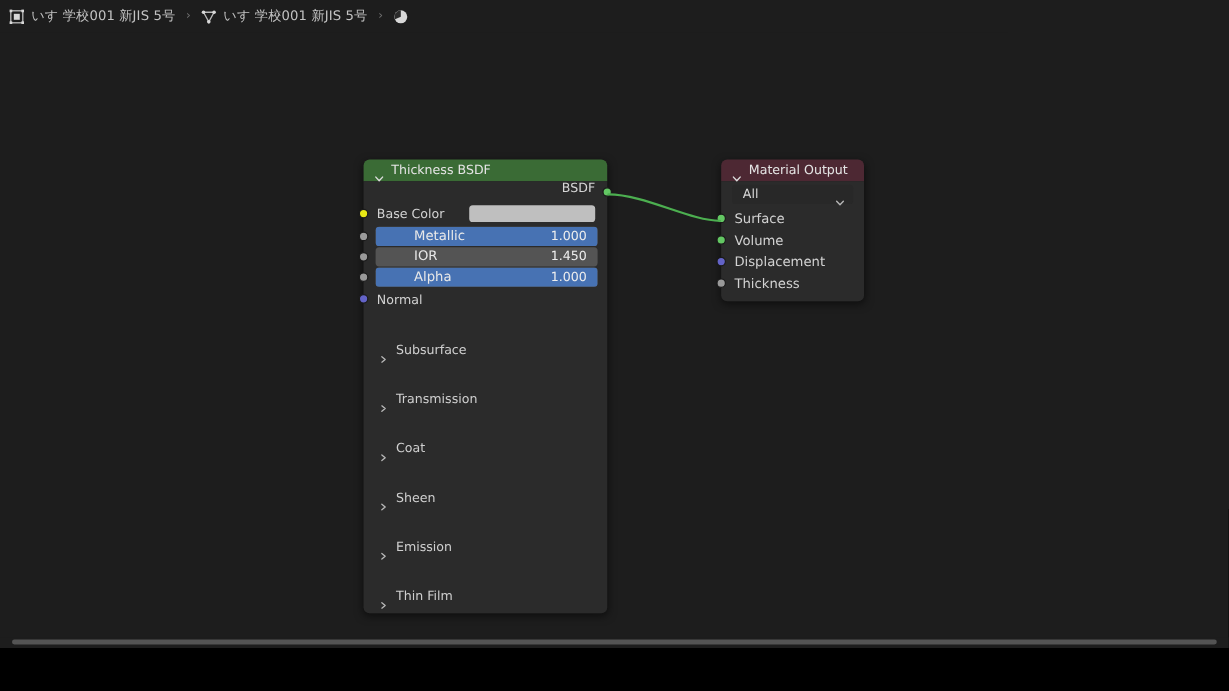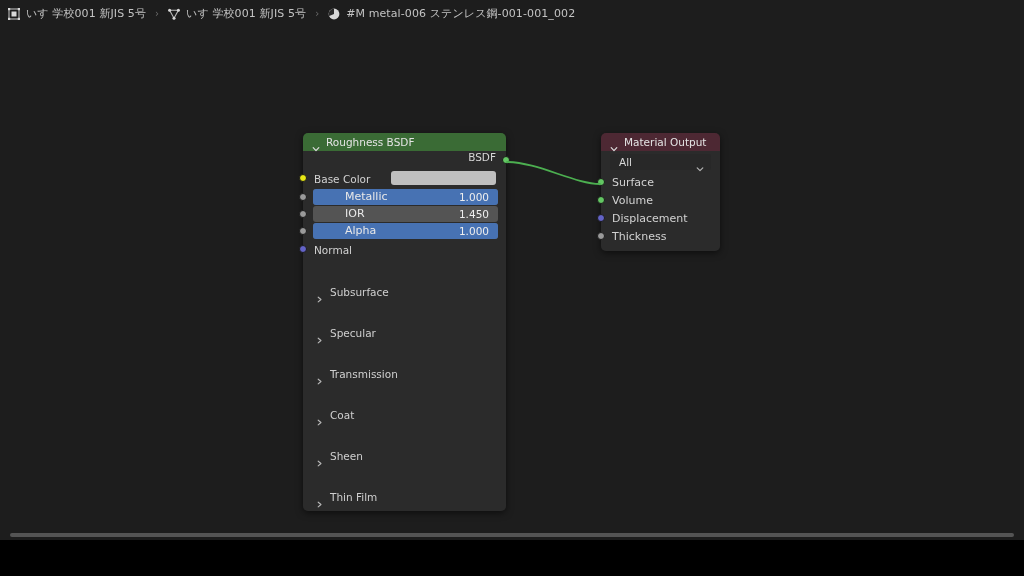--- a/index.html
+++ b/index.html
@@ -339,38 +339,37 @@
 
       <span class="crumb-sep">›</span>
 
       <div class="crumb">
         <span class="crumb-icon">
           <svg width="14" height="14" viewBox="0 0 14 14">
             <circle cx="7" cy="7" r="5.4" fill="#d8d8d8"></circle>
             <path d="M7 1.6 A5.4 5.4 0 0 0 2.2 9.1 L7 7 Z" fill="#2a2a2a"></path>
           </svg>
         </span>
-        <span class="crumb-label">#M metal-006 ステンレス鋼-001-001_002</span>
       </div>
 
     </div>
 
     <svg id="noodle">
       <path d="M 507,162 C 537,162 575,184 600,184" fill="none" stroke="#4caf50" stroke-width="1.8" stroke-linecap="round"></path>
     </svg>
 
     <div class="node" id="node-bsdf">
 
       <div class="node-header">
         <span class="chev-down">
           <svg width="8" height="8" viewBox="0 0 8 8">
             <path d="M1.2 2.6 L4 5.6 L6.8 2.6" fill="none" stroke="#dcdcdc" stroke-width="1.2" stroke-linecap="round" stroke-linejoin="round"></path>
           </svg>
         </span>
-        <span class="node-title">Roughness BSDF</span>
+        <span class="node-title">Thickness BSDF</span>
       </div>
 
       <div class="node-body">
 
         <div class="out-row">
           <span class="out-label">BSDF</span>
           <span class="socket" style="background:#63c763; right:-4px; top:5px;"></span>
         </div>
 
         <div class="row swatch-row">
@@ -414,56 +413,56 @@
 
         <div class="panel-row">
           <span class="chev-right">
             <svg width="7" height="7" viewBox="0 0 7 7">
                 <path d="M2.2 1.2 L5 3.5 L2.2 5.8" fill="none" stroke="#b8b8b8" stroke-width="1.1" stroke-linecap="round" stroke-linejoin="round"></path>
               </svg>
           </span>
           <span class="panel-label">Subsurface</span>
         </div>
 
+
         <div class="panel-row">
           <span class="chev-right">
             <svg width="7" height="7" viewBox="0 0 7 7">
                 <path d="M2.2 1.2 L5 3.5 L2.2 5.8" fill="none" stroke="#b8b8b8" stroke-width="1.1" stroke-linecap="round" stroke-linejoin="round"></path>
               </svg>
           </span>
-          <span class="panel-label">Specular</span>
+          <span class="panel-label">Transmission</span>
         </div>
 
         <div class="panel-row">
           <span class="chev-right">
             <svg width="7" height="7" viewBox="0 0 7 7">
                 <path d="M2.2 1.2 L5 3.5 L2.2 5.8" fill="none" stroke="#b8b8b8" stroke-width="1.1" stroke-linecap="round" stroke-linejoin="round"></path>
               </svg>
           </span>
-          <span class="panel-label">Transmission</span>
+          <span class="panel-label">Coat</span>
         </div>
 
         <div class="panel-row">
           <span class="chev-right">
             <svg width="7" height="7" viewBox="0 0 7 7">
                 <path d="M2.2 1.2 L5 3.5 L2.2 5.8" fill="none" stroke="#b8b8b8" stroke-width="1.1" stroke-linecap="round" stroke-linejoin="round"></path>
               </svg>
           </span>
-          <span class="panel-label">Coat</span>
+          <span class="panel-label">Sheen</span>
         </div>
 
         <div class="panel-row">
           <span class="chev-right">
             <svg width="7" height="7" viewBox="0 0 7 7">
                 <path d="M2.2 1.2 L5 3.5 L2.2 5.8" fill="none" stroke="#b8b8b8" stroke-width="1.1" stroke-linecap="round" stroke-linejoin="round"></path>
               </svg>
           </span>
-          <span class="panel-label">Sheen</span>
-        </div>
-
+          <span class="panel-label">Emission</span>
+        </div>
 
         <div class="panel-row">
           <span class="chev-right">
             <svg width="7" height="7" viewBox="0 0 7 7">
                 <path d="M2.2 1.2 L5 3.5 L2.2 5.8" fill="none" stroke="#b8b8b8" stroke-width="1.1" stroke-linecap="round" stroke-linejoin="round"></path>
               </svg>
           </span>
           <span class="panel-label">Thin Film</span>
         </div>
 

